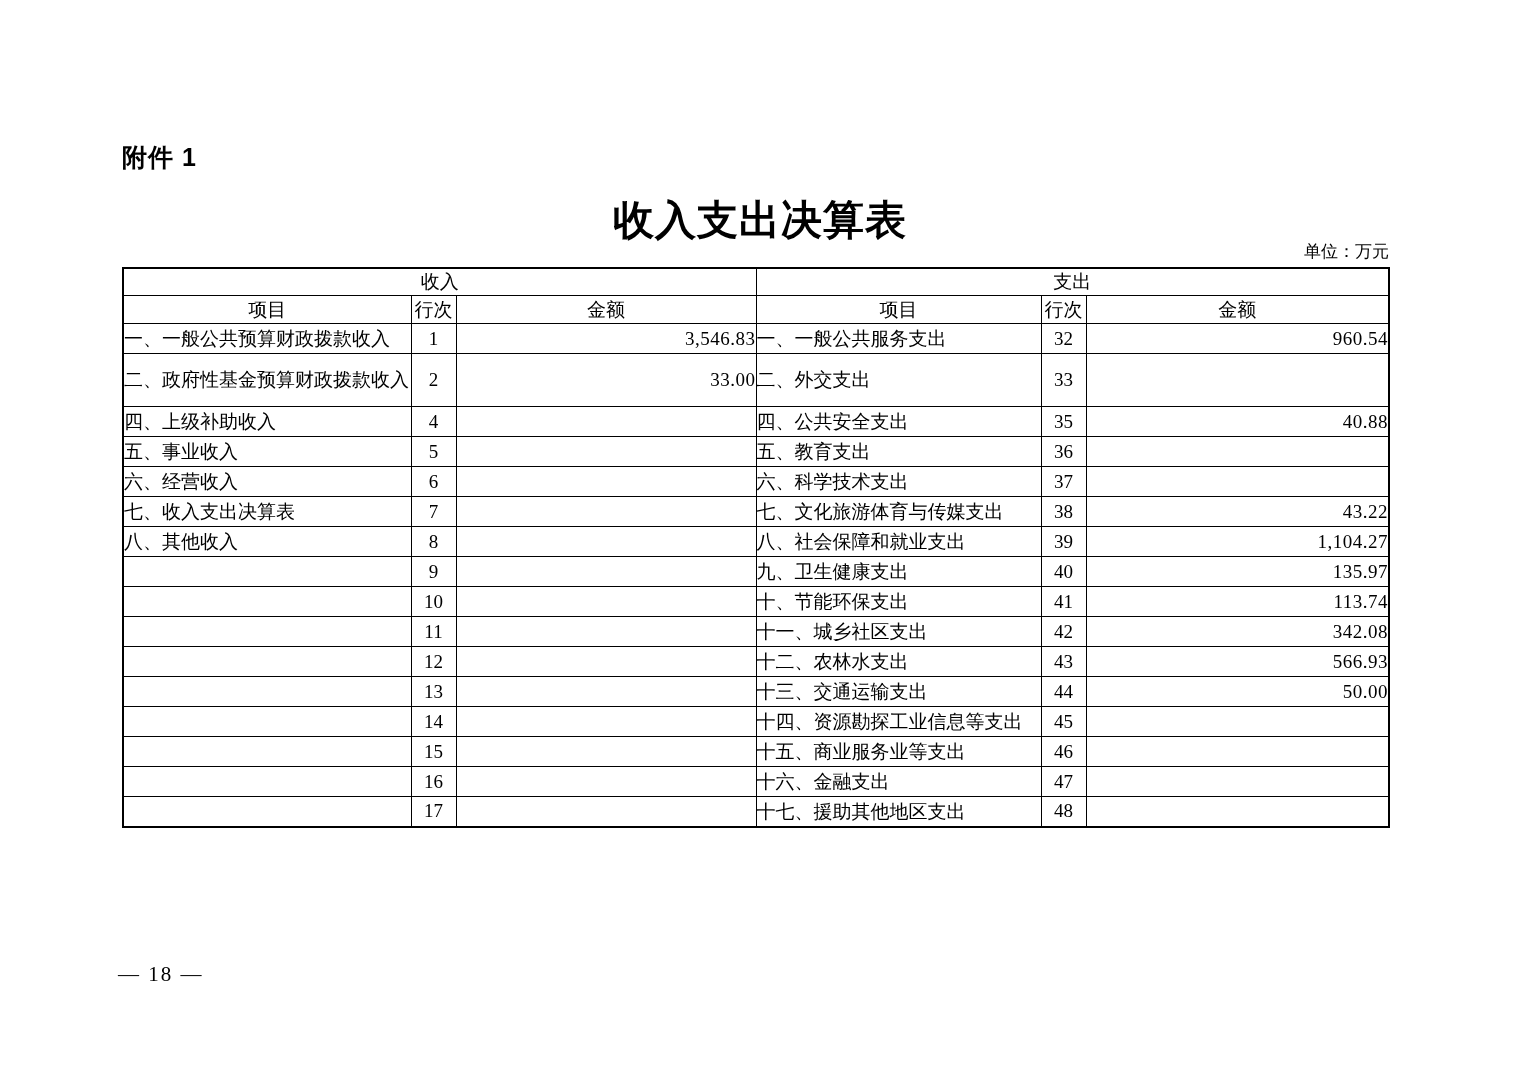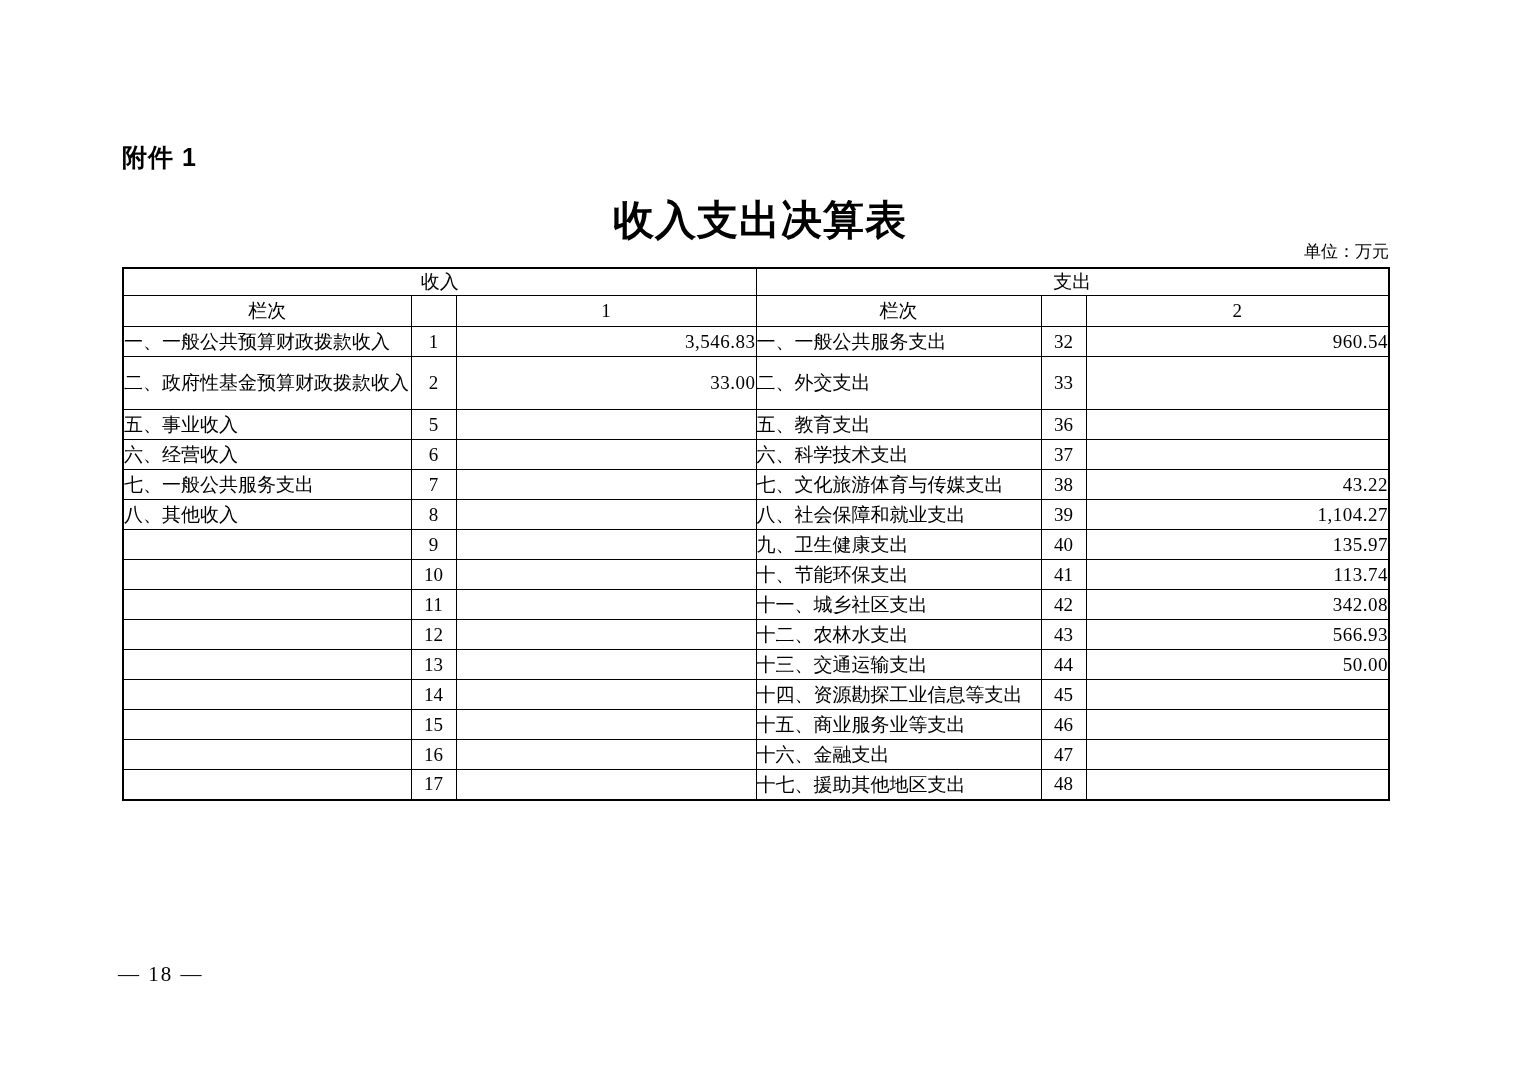--- a/index.html
+++ b/index.html
@@ -99,64 +99,72 @@
       <col style="width:300px">
       <col style="width:285px">
       <col style="width:45px">
       <col style="width:303px">
     </colgroup>
     <thead>
       <tr class="h1">
         <th colspan="3">收入</th>
         <th colspan="3">支出</th>
       </tr>
-      <tr class="h3">
-        <td>栏次</td>
-        <td></td>
-        <td class="center">1</td>
-        <td>栏次</td>
-        <td></td>
-        <td class="center">2</td>
+      <tr class="h2">
+        <th>项目</th>
+        <th>行次</th>
+        <th>金额</th>
+        <th>项目</th>
+        <th>行次</th>
+        <th>金额</th>
       </tr>
     </thead>
     <tbody class="rows" id="rows">
         <tr>
     <td class="item">一、一般公共预算财政拨款收入</td>
     <td class="rowno">1</td>
     <td class="amount">3,546.83</td>
     <td class="item">一、一般公共服务支出</td>
     <td class="rowno">32</td>
     <td class="amount">960.54</td>
   </tr>
         <tr class="tall">
     <td class="item">二、政府性基金预算财政拨款收入</td>
     <td class="rowno">2</td>
     <td class="amount">33.00</td>
     <td class="item">二、外交支出</td>
     <td class="rowno">33</td>
     <td class="amount"></td>
   </tr>
         <tr>
+    <td class="item">四、上级补助收入</td>
+    <td class="rowno">4</td>
+    <td class="amount"></td>
+    <td class="item">四、公共安全支出</td>
+    <td class="rowno">35</td>
+    <td class="amount">40.88</td>
+  </tr>
+        <tr>
     <td class="item">五、事业收入</td>
     <td class="rowno">5</td>
     <td class="amount"></td>
     <td class="item">五、教育支出</td>
     <td class="rowno">36</td>
     <td class="amount"></td>
   </tr>
         <tr>
     <td class="item">六、经营收入</td>
     <td class="rowno">6</td>
     <td class="amount"></td>
     <td class="item">六、科学技术支出</td>
     <td class="rowno">37</td>
     <td class="amount"></td>
   </tr>
         <tr>
-    <td class="item">七、一般公共服务支出</td>
+    <td class="item">七、收入支出决算表</td>
     <td class="rowno">7</td>
     <td class="amount"></td>
     <td class="item">七、文化旅游体育与传媒支出</td>
     <td class="rowno">38</td>
     <td class="amount">43.22</td>
   </tr>
         <tr>
     <td class="item">八、其他收入</td>
     <td class="rowno">8</td>
     <td class="amount"></td>

